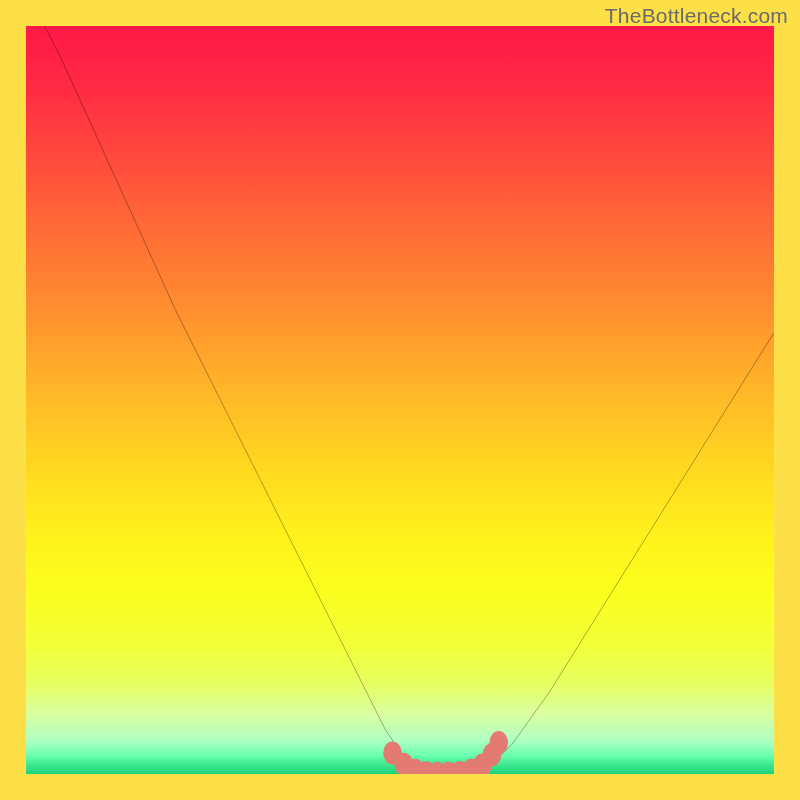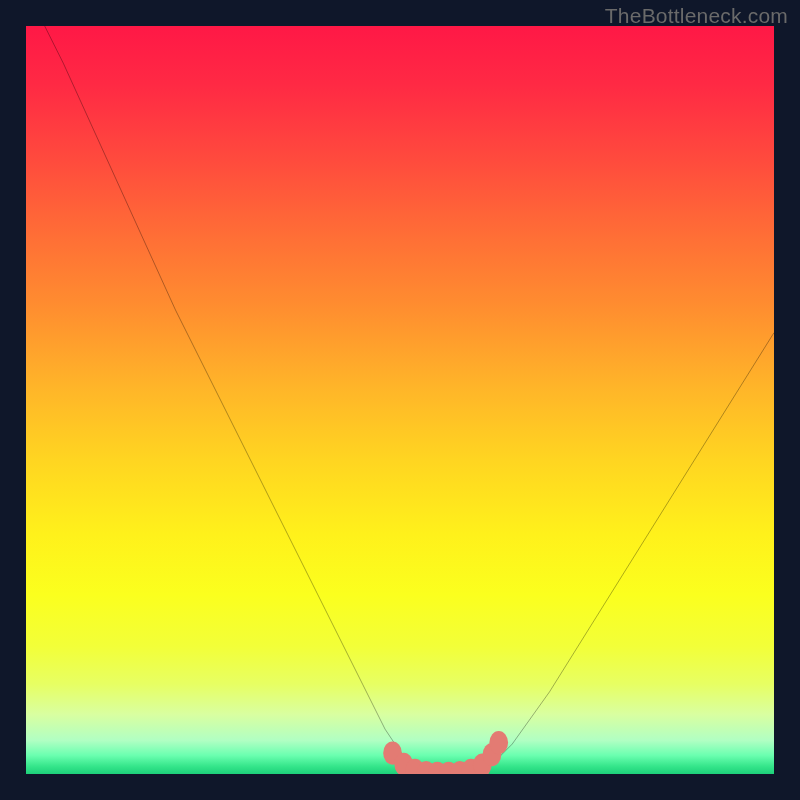--- a/index.html
+++ b/index.html
@@ -10,21 +10,21 @@
     background: #000;
     overflow: hidden;
     font-family: Arial, Helvetica, sans-serif;
   }
   .frame {
     position: absolute;
     left: 0;
     top: 0;
     width: 800px;
     height: 800px;
-    background: #0f172a;
+    background: #fde047;
   }
   .plot-area {
     position: absolute;
     left: 26px;
     top: 26px;
     width: 748px;
     height: 748px;
     overflow: hidden;
   }
   .gradient {

